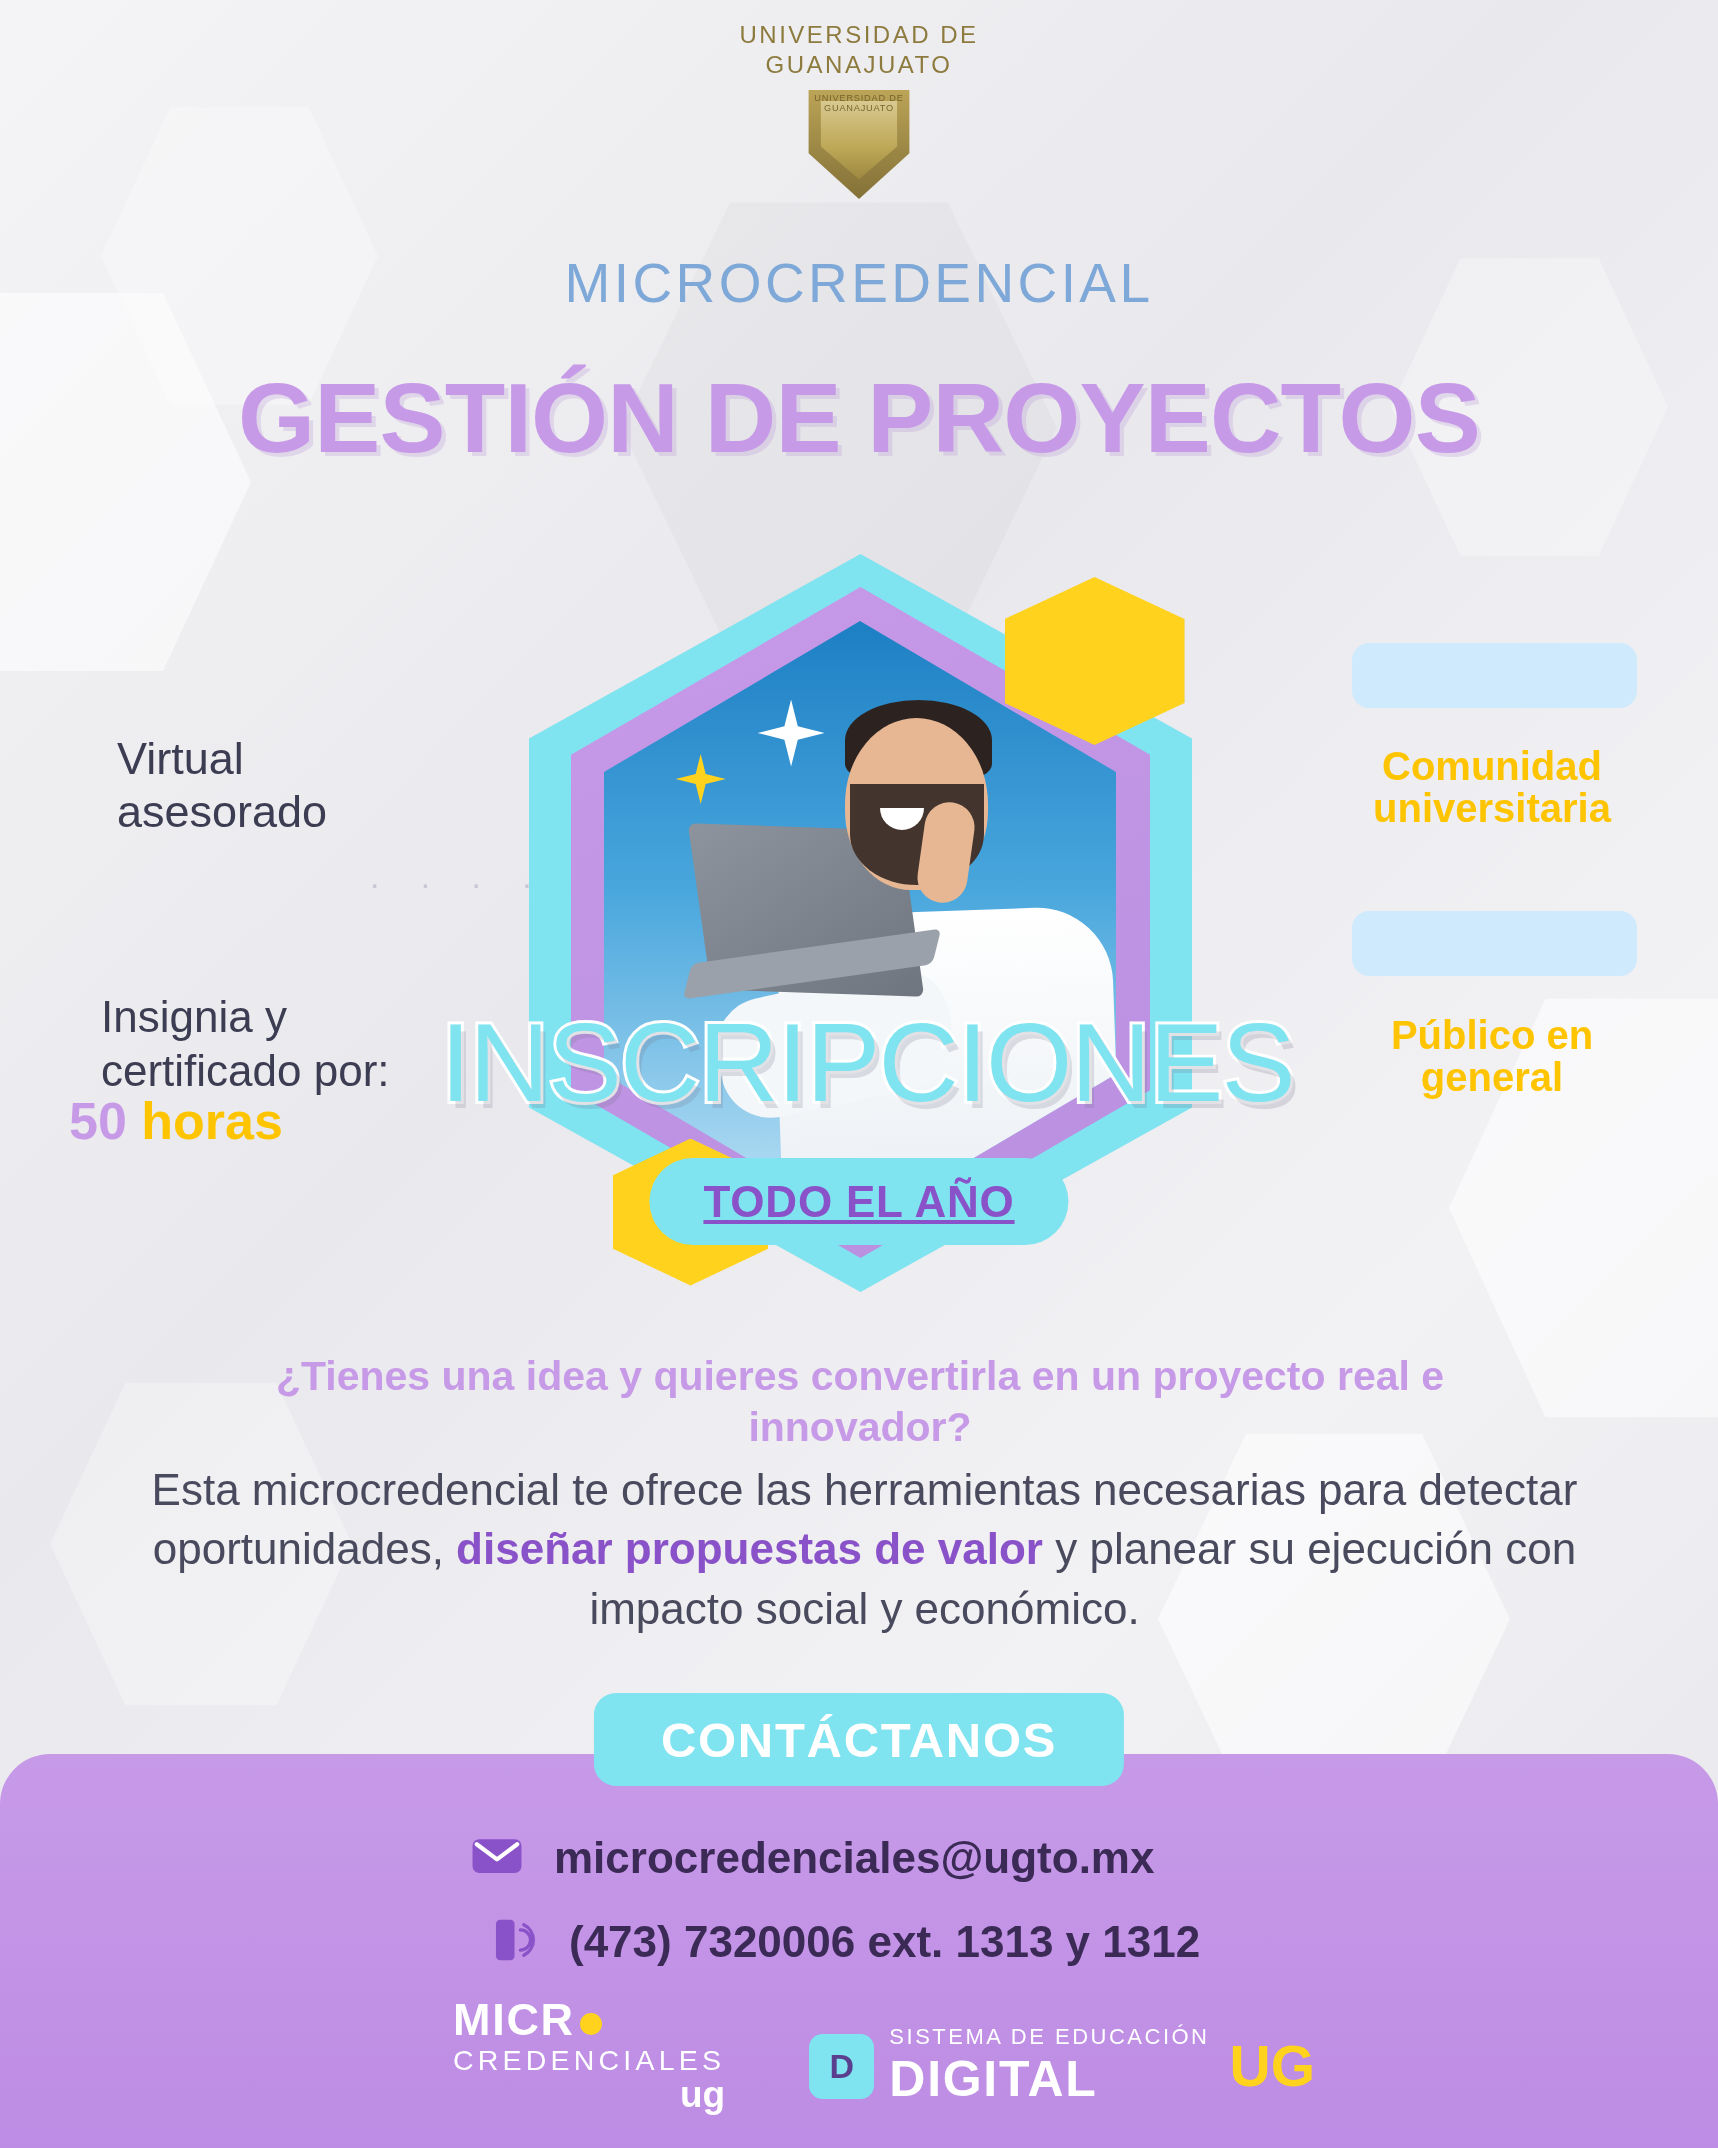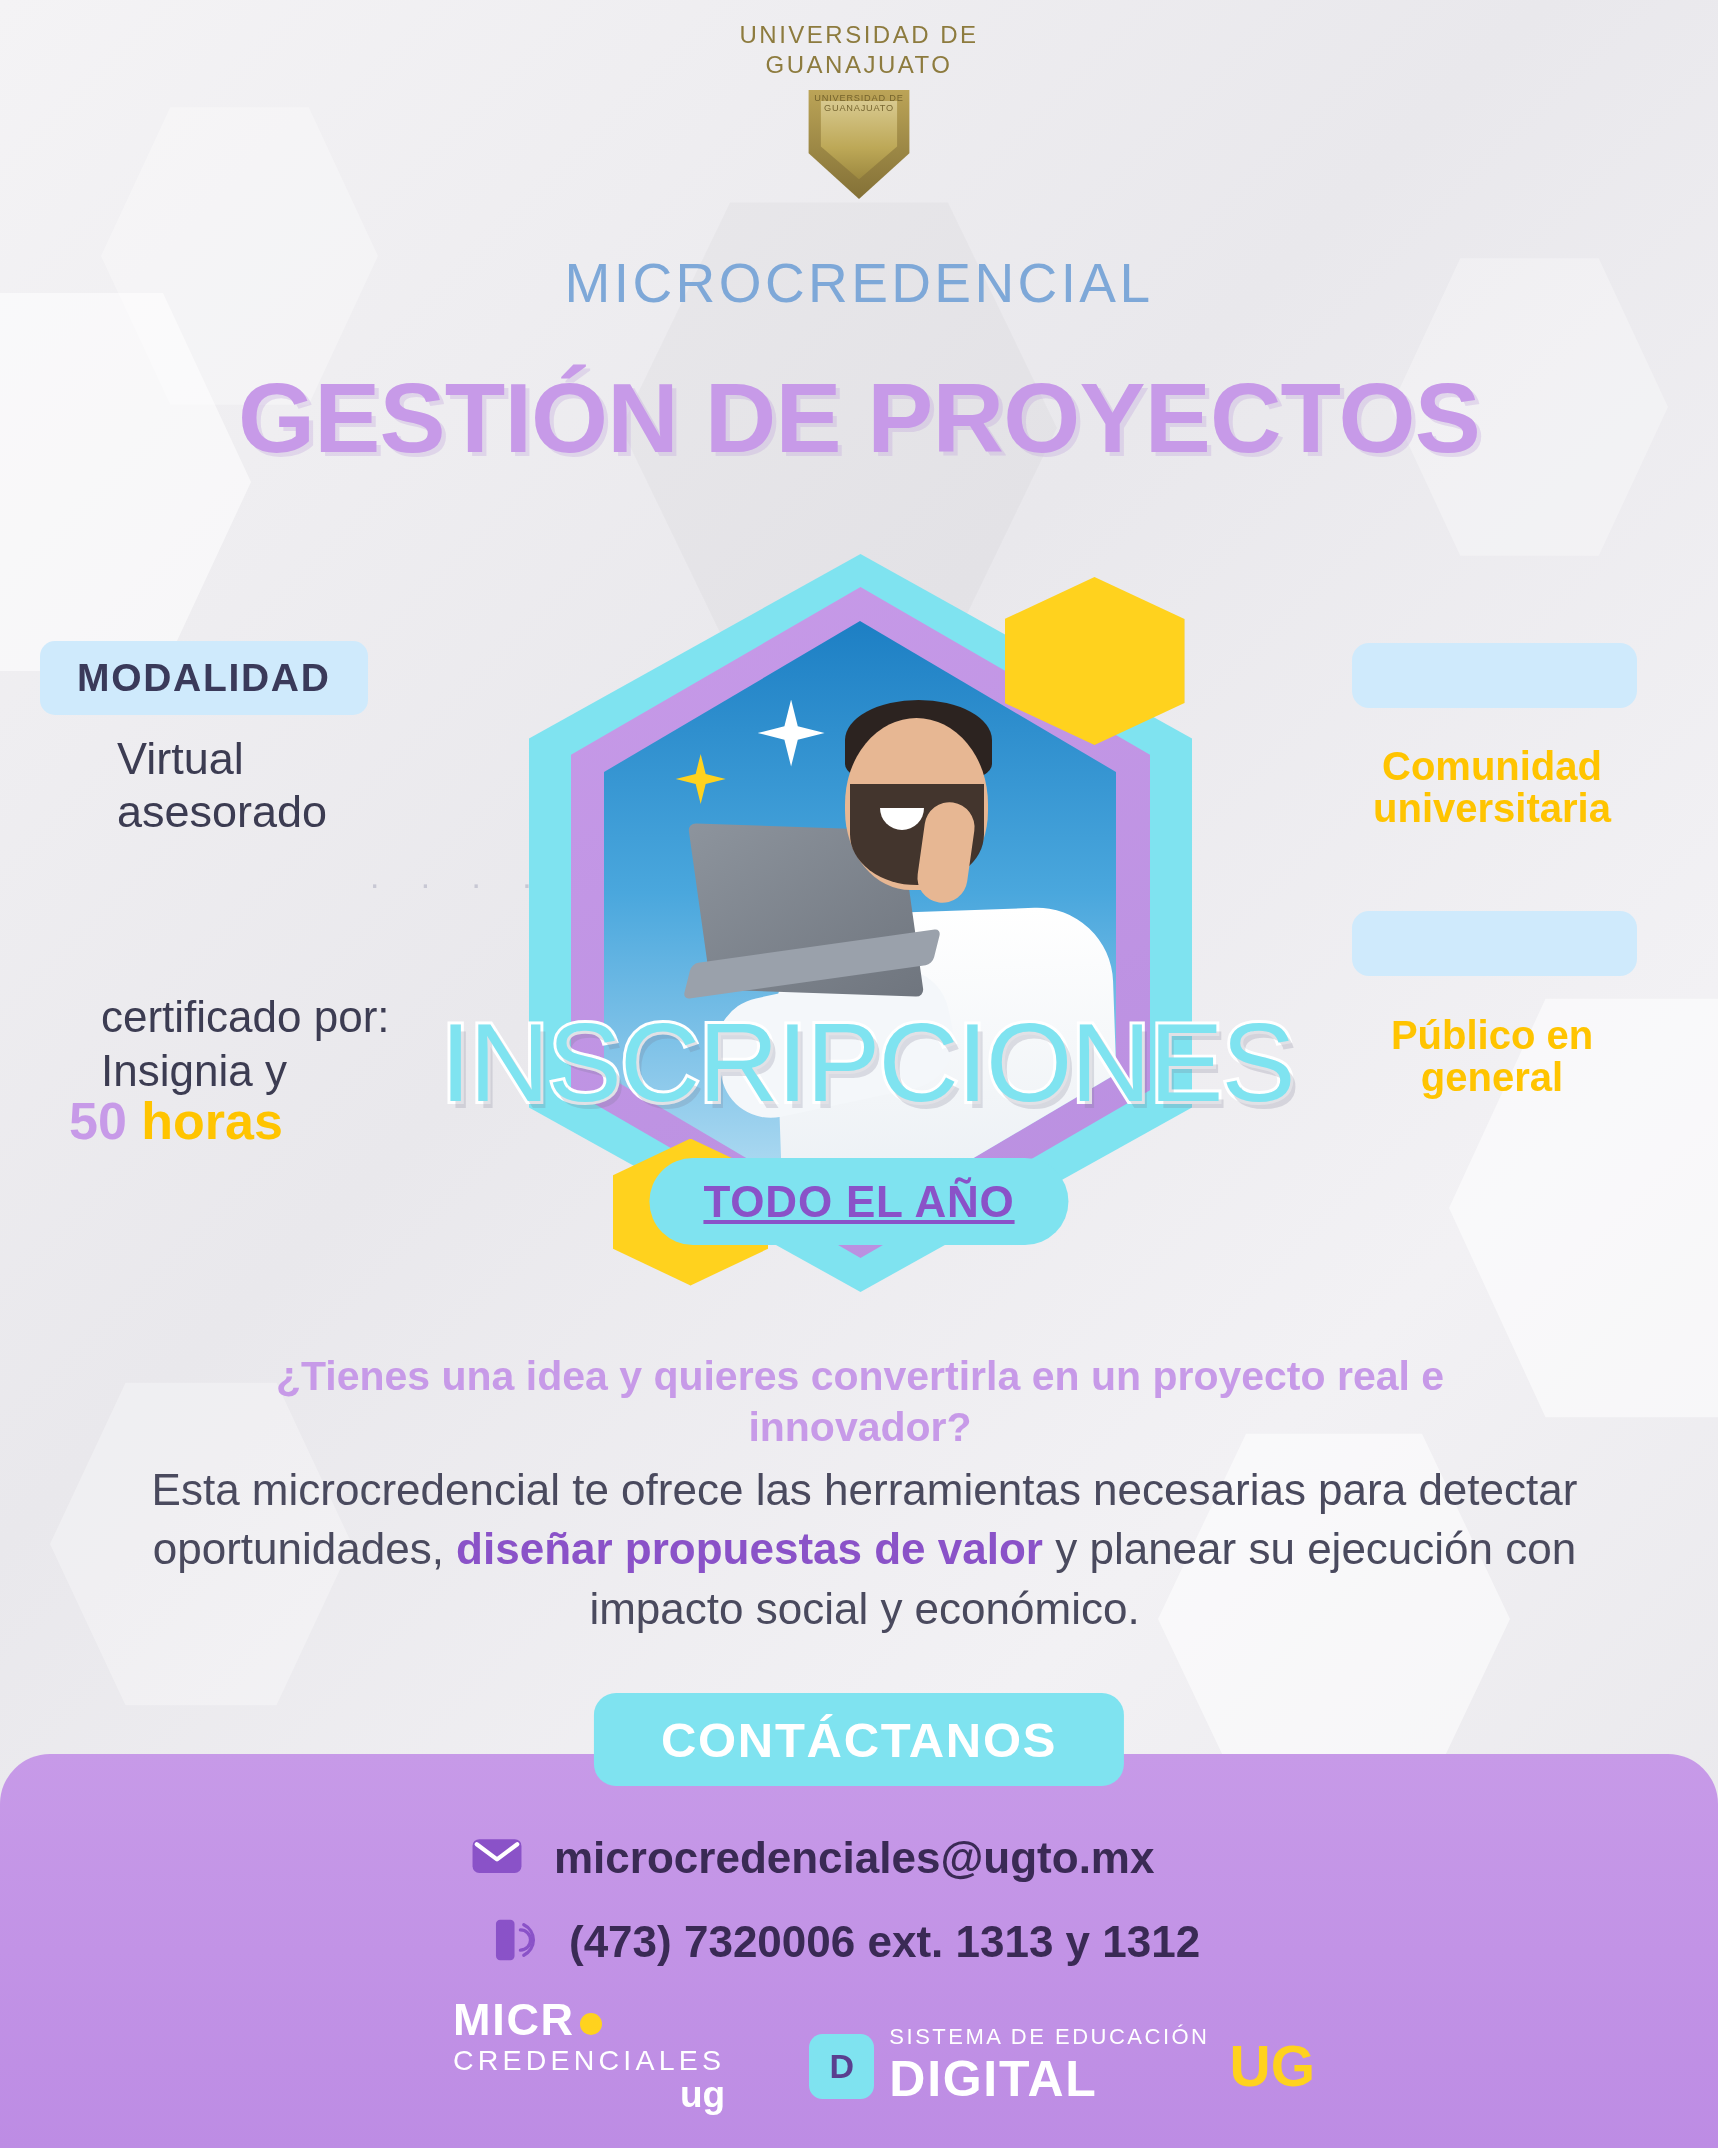--- a/index.html
+++ b/index.html
@@ -304,29 +304,28 @@
     <div class="ug-shield">
       <div class="crest"></div>
       <div class="inner"></div>
       <div class="band">UNIVERSIDAD DE GUANAJUATO</div>
     </div>
   </div>
 
   <div class="microcredencial">MICROCREDENCIAL</div>
   <div class="title-main">GESTIÓN DE PROYECTOS</div>
 
-  <div class="modalidad-pill">MODALIDAD</div>
   <div class="modalidad-val">
     <div>Virtual</div>
     <div>asesorado</div>
   </div>
   <div class="dots">· · · · · · · · · ·</div>
   <div class="insignia">
+    <div>Insignia y</div>
     <div>certificado por:</div>
-    <div>Insignia y</div>
   </div>
   <div class="horas">
     <span>50</span>
     <span class="amarillo">horas</span>
   </div>
 
   <div class="pill-blue p1"></div>
   <div class="right-label r1">
     <div>Comunidad</div>
     <div>universitaria</div>

